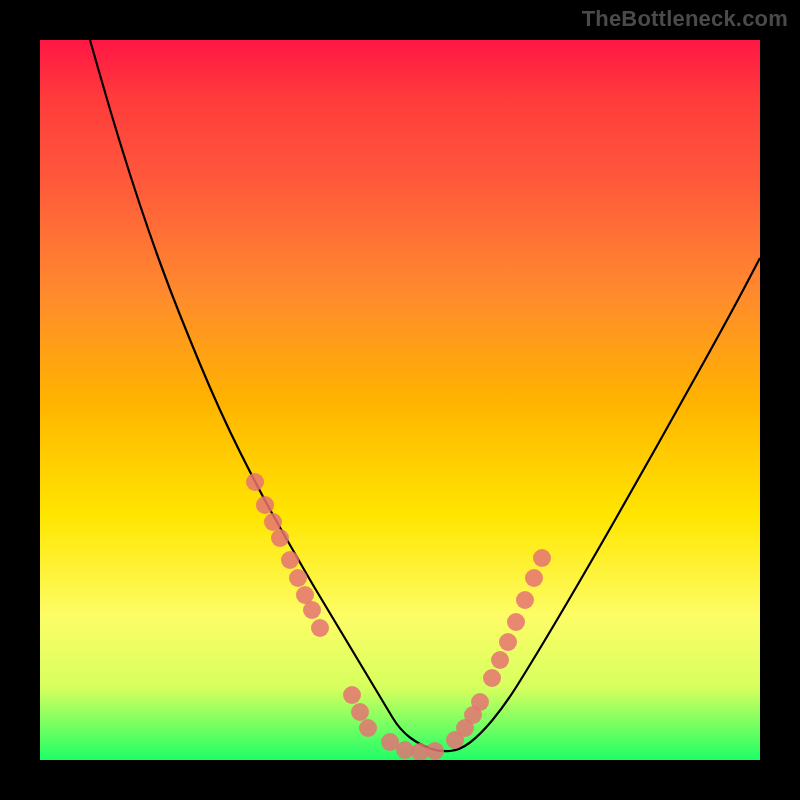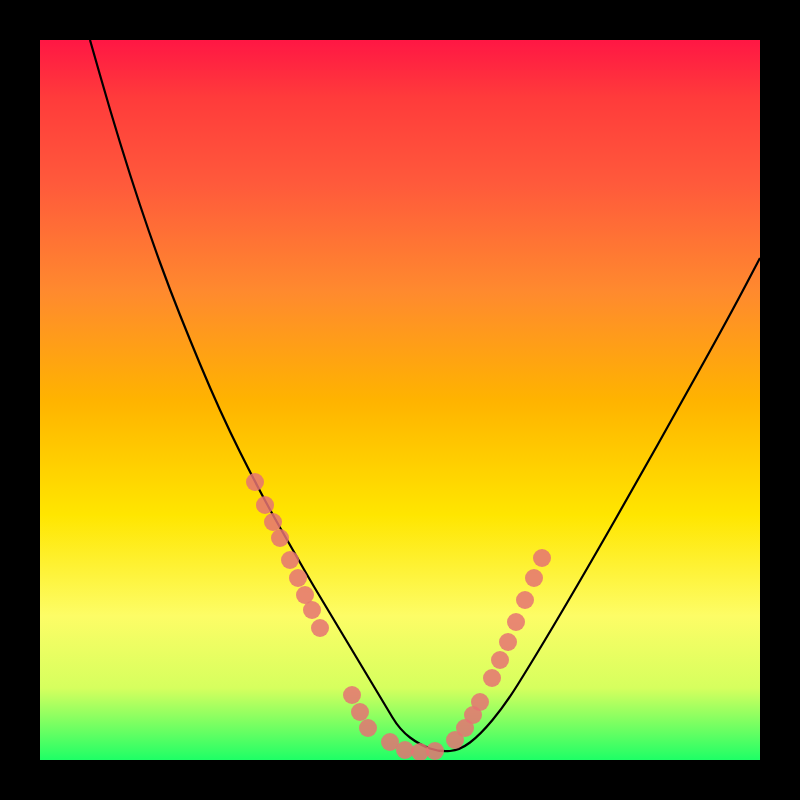--- a/index.html
+++ b/index.html
@@ -55,20 +55,21 @@
   }
   .dot {
     fill: #e57373;
     fill-opacity: 0.85;
   }
 </style>
 </head>
 <body>
 
 <div class="frame">
+  <div class="watermark">TheBottleneck.com</div>
 
   <div class="plot">
     <svg class="curve" viewBox="0 0 720 720" preserveAspectRatio="none">
       <path id="curve-path" d="M 50 0 Q 50 0 60 35 Q 70 70 80 102.5 Q 90 135 100 165 Q 110 195 120 222.5 Q 130 250 140 275 Q 150 300 160 324 Q 170 348 180 370 Q 190 392 200 412 Q 210 432 220 451 Q 230 470 240 487.5 Q 250 505 260 522.5 Q 270 540 277.5 552.5 Q 285 565 292.5 577.5 Q 300 590 307.5 602.5 Q 315 615 322.5 627.5 Q 330 640 337.5 652.5 Q 345 665 352.5 677.5 Q 360 690 370 697.5 Q 380 705 390 708.5 Q 400 712 410 711 Q 420 710 430 702.5 Q 440 695 452.5 680 Q 465 665 477.5 645 Q 490 625 505 600 Q 520 575 537.5 545 Q 555 515 575 480 Q 595 445 617.5 405 Q 640 365 665 320 Q 690 275 705 246.5 T 720 218" fill="none" stroke="#000" stroke-width="2.2"></path>
       <g id="dots">
           <circle cx="215" cy="442" r="9" class="dot"></circle>
           <circle cx="225" cy="465" r="9" class="dot"></circle>
           <circle cx="233" cy="482" r="9" class="dot"></circle>
           <circle cx="240" cy="498" r="9" class="dot"></circle>
           <circle cx="250" cy="520" r="9" class="dot"></circle>

